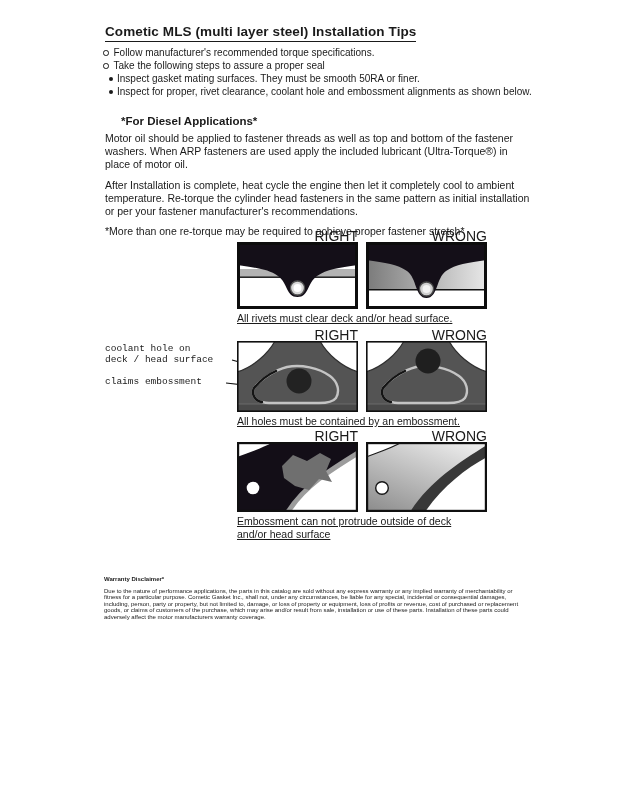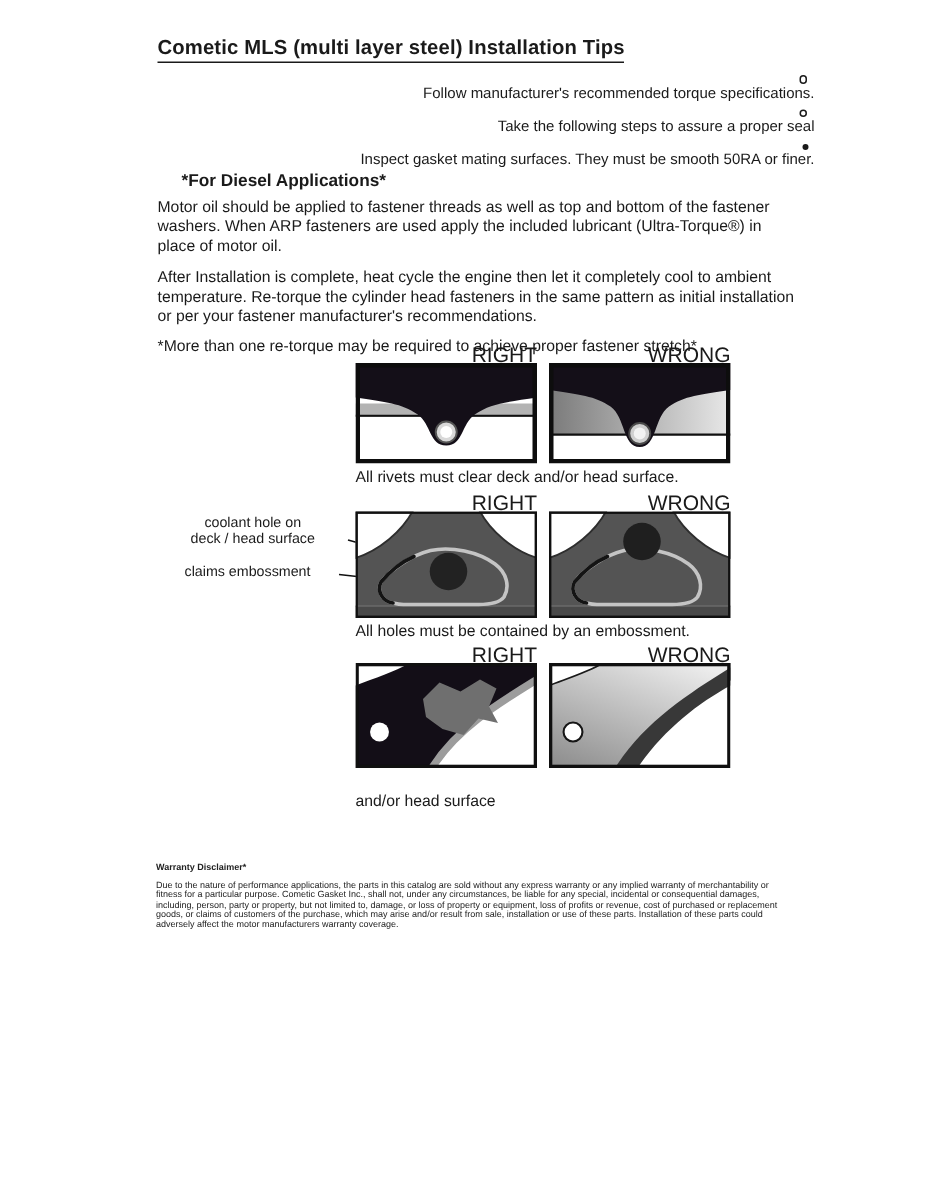--- a/index.html
+++ b/index.html
@@ -5,32 +5,32 @@
   html,body{margin:0;padding:0;background:#ffffff;}
   .page{
     position:relative;width:618px;height:620px;background:#ffffff;overflow:hidden;
     font-family:"Liberation Sans",sans-serif;color:#1a1a1a;
   }
   .doc-title{
     position:absolute;left:105px;top:24px;font-size:13.5px;font-weight:bold;
     border-bottom:1.6px solid #1a1a1a;padding-bottom:2px;letter-spacing:.1px;white-space:nowrap;
   }
   .tips{position:absolute;left:103px;top:46px;width:440px;font-size:10px;line-height:13px;}
-  .tip-row{display:flex;align-items:flex-end;flex-direction:column;}
+  .tip-row{display:flex;align-items:flex-start;}
   .tip-row.sub{margin-left:6px;}
   .marker-circle{flex:none;width:3.5px;height:3.5px;border:1px solid #1a1a1a;border-radius:50%;margin:4px 5px 0 0;}
   .marker-dot{flex:none;width:4px;height:4px;background:#1a1a1a;border-radius:50%;margin:4.5px 4px 0 0;}
   .diesel{position:absolute;left:105px;top:115px;width:430px;}
   .diesel-heading{font-size:11.5px;font-weight:bold;margin:0 0 5px 16px;}
   .body-para{font-size:10.5px;line-height:13.2px;margin:0 0 7px 0;}
   .fig-label{position:absolute;width:121px;text-align:right;font-size:14px;white-space:nowrap;}
   .fig-box{position:absolute;width:121px;}
   .fig-box svg{display:block;width:100%;height:100%;}
-  .fig-caption{position:absolute;font-size:10.5px;white-space:nowrap;}
-  .side-label{position:absolute;font-size:9.5px;line-height:11px;text-align:center;}
+  .fig-caption{position:absolute;font-size:10.5px;white-space:nowrap;text-decoration:underline;}
+  .side-label{position:absolute;font-size:9.5px;line-height:11px;text-align:left;font-family:Liberation Mono, monospace;}
   .leader-overlay{position:absolute;left:105px;top:338px;width:200px;height:60px;}
   .legal{position:absolute;left:104px;top:576px;width:418px;font-size:6px;line-height:6.6px;color:#222;}
   .legal-h{font-weight:bold;margin:0 0 5px 0;}
   .legal p{margin:0 0 4.5px 0;}
   .legal p.tight{margin:0;}
   .footer-code{position:absolute;left:388px;top:755px;font-size:13.5px;letter-spacing:.3px;}
 </style>
 </head>
 <body>
 
@@ -43,20 +43,24 @@
       <span class="marker-circle"></span>
       <span>Follow manufacturer's recommended torque specifications.</span>
     </div>
     <div class="tip-row">
       <span class="marker-circle"></span>
       <span>Take the following steps to assure a proper seal</span>
     </div>
     <div class="tip-row sub">
       <span class="marker-dot"></span>
       <span>Inspect gasket mating surfaces.  They must be smooth 50RA or finer.</span>
+    </div>
+    <div class="tip-row sub">
+      <span class="marker-dot"></span>
+      <span>Inspect for proper, rivet clearance, coolant hole and embossment alignments as shown below.</span>
     </div>
   </div>
 
   <div class="diesel">
     <div class="diesel-heading">*For Diesel Applications*</div>
     <p class="body-para">Motor oil should be applied to fastener threads as well as top and bottom of the fastener washers. When ARP fasteners are used apply the included lubricant (Ultra-Torque®) in place of motor oil.</p>
     <p class="body-para">After Installation is complete, heat cycle the engine then let it completely cool to ambient temperature. Re-torque the cylinder head fasteners in the same pattern as initial installation or per your fastener manufacturer's recommendations.</p>
     <p class="body-para">*More than one re-torque may be required to achieve proper fastener stretch*</p>
   </div>
 
@@ -156,20 +160,21 @@
             <stop offset="1" stop-color="#8f8f8f"></stop>
         </linearGradient>
       </defs>
       <rect width="121" height="70" fill="#ffffff"></rect>
       <path d="M36,0 H121 V11 C95,27 67,44 51,70 H0 V15 C13,10 26,6 36,0 Z" fill="url(#gradW3)" stroke="#1a1a1a" stroke-width="1.1"></path>
       <path d="M121,3 C92,21 63,40 44,70 L59,70 C76,45 99,27 121,15 Z" fill="#383838"></path>
       <circle cx="16" cy="46" r="6.3" fill="#ffffff" stroke="#161616" stroke-width="1.4"></circle>
       <rect x="1.1" y="1.1" width="118.8" height="67.8" fill="none" stroke="#101010" stroke-width="2.2"></rect>
     </svg>
   </div>
+  <div class="fig-caption" style="left:237px;top:515px;">Embossment can not protrude outside of deck</div>
   <div class="fig-caption" style="left:237px;top:528px;">and/or head surface</div>
 
   <div class="legal">
     <div class="legal-h">Warranty Disclaimer*</div>
     <p>Due to the nature of performance applications, the parts in this catalog are sold without any express warranty or any implied warranty of merchantability or fitness for a particular purpose.  Cometic Gasket Inc., shall not, under any circumstances, be liable for any special, incidental or consequential damages, including, person, party or property, but not limited to, damage, or loss of property or equipment, loss of profits or revenue, cost of purchased or replacement goods, or claims of customers of the purchase, which may arise and/or result from sale, installation or use of these parts.  Installation of these parts could adversely affect the motor manufacturers warranty coverage.</p>
     <p class="tight">VENUE-The agreed upon venue, in the event of dispute whatsoever between the parties, whether instituted by either party, including, but not limited to, contract terms, payment terms, delivery, type, defects, sufficiency of product, shall be the Court of Common Pleas, Lake County, Ohio or the Painesville Municipal Court, Lake County, Ohio, depending on the amount in controversy.</p>
     <p>This agreement shall be governed by and construed under the laws of the State of Ohio.</p>
     <p>All prices and terms are subject to change without notice.</p>
     <p>Terms COD- Secured with a completed dealer/jobber application on File, COD-Company check with a current credit card number on file.  Open accounts may be established by well rated firms.  A credit application is available upon request.  Open accounts are due payable Net 30 days from date of invoice.  No statement will be sent.  If an account becomes 60 or more days past due, it is subject to being placed on credit hold.  No orders will be shipped or new orders accepted until past due balance is paid.  If an account becomes 90 or more days past due, it is subject to being placed for collections.  All costs of collection are the responsibility of the customer, including attorney fees, court costs, and other expenses of litigation.</p>
     <p>Returns- Authorized (RGA) must be obtained in advance on all returns.  A packing slip or invoice number must accompany the merchandise.  No returns after 30 days from invoice date.  All returns are subject to a 25% restocking charge.  All custom designed and custom manufactured gaskets are non-returnable.</p>

